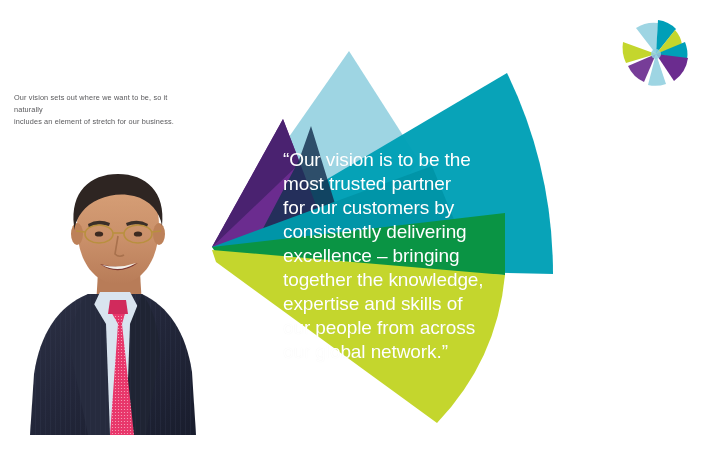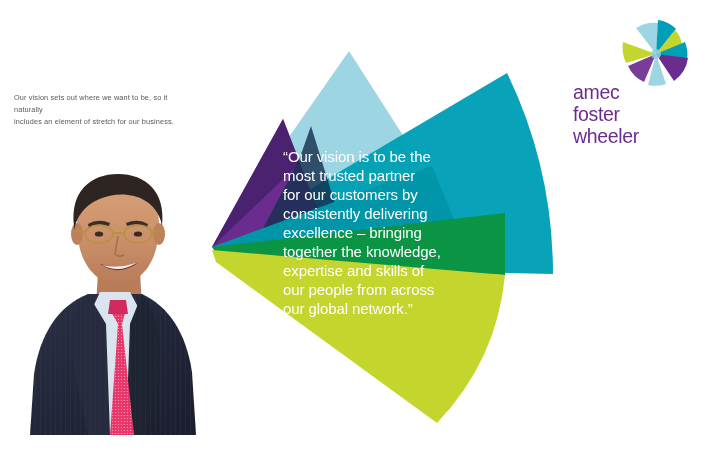--- a/index.html
+++ b/index.html
@@ -40,21 +40,21 @@
     height: 451px;
   }
 
   
   #quote-block {
     position: absolute;
     left: 283px;
     top: 148px;
     width: 215px;
     color: #ffffff;
-    font-size: 15px;
+    font-size: 19px;
     line-height: 1.265;
     letter-spacing: -0.1px;
     white-space: pre-line;
     text-shadow: 0 0 1px rgba(0,0,0,0.05);
   }
 
   
   #portrait {
     position: absolute;
     left: 30px;
@@ -220,18 +220,15 @@
         <path fill="#9ed5e3" d="M0,0 L10,30 A32,32 0 0 1 -8,31 Z"></path>
 
         <path fill="#6b2c8f" opacity="0.92" d="M0,0 L-12,28 A32,32 0 0 1 -28,12 Z"></path>
 
         <path fill="#c4d62d" d="M0,0 L-30,9 A36,36 0 0 1 -33,-12 Z"></path>
 
         <circle cx="0" cy="0" r="5" fill="#8ecfdf" opacity="0.85"></circle>
       </g>
     </svg>
 
-    <div id="logo-wordmark">amec
-foster
-wheeler</div>
   </div>
 
 </div>
 
 </body></html>

